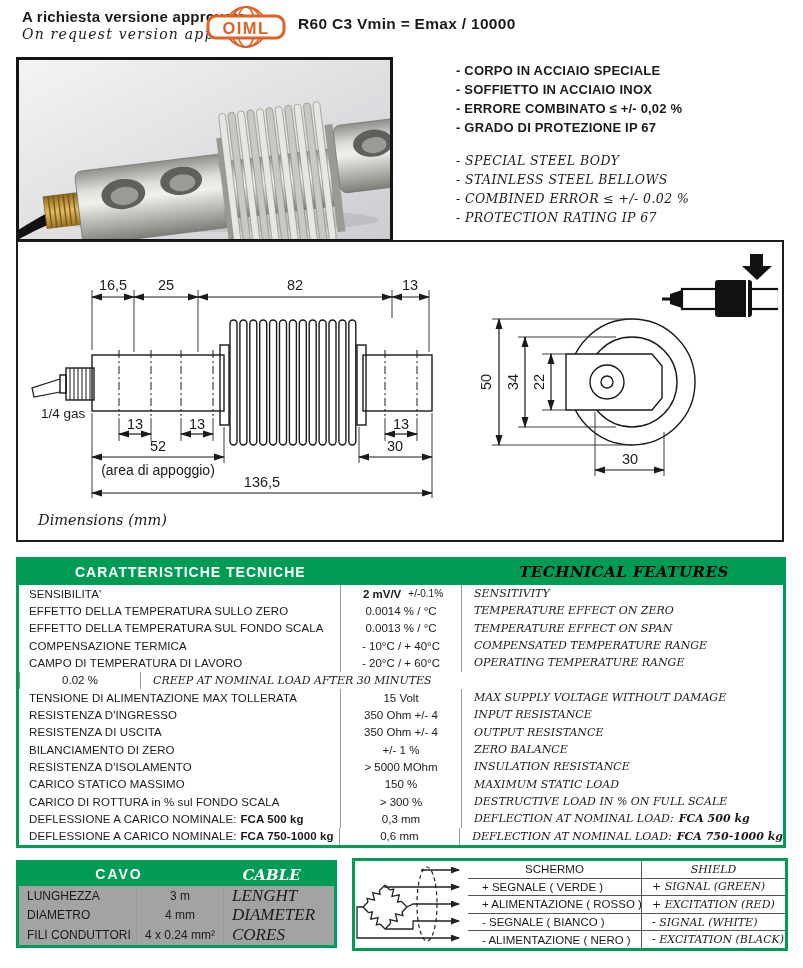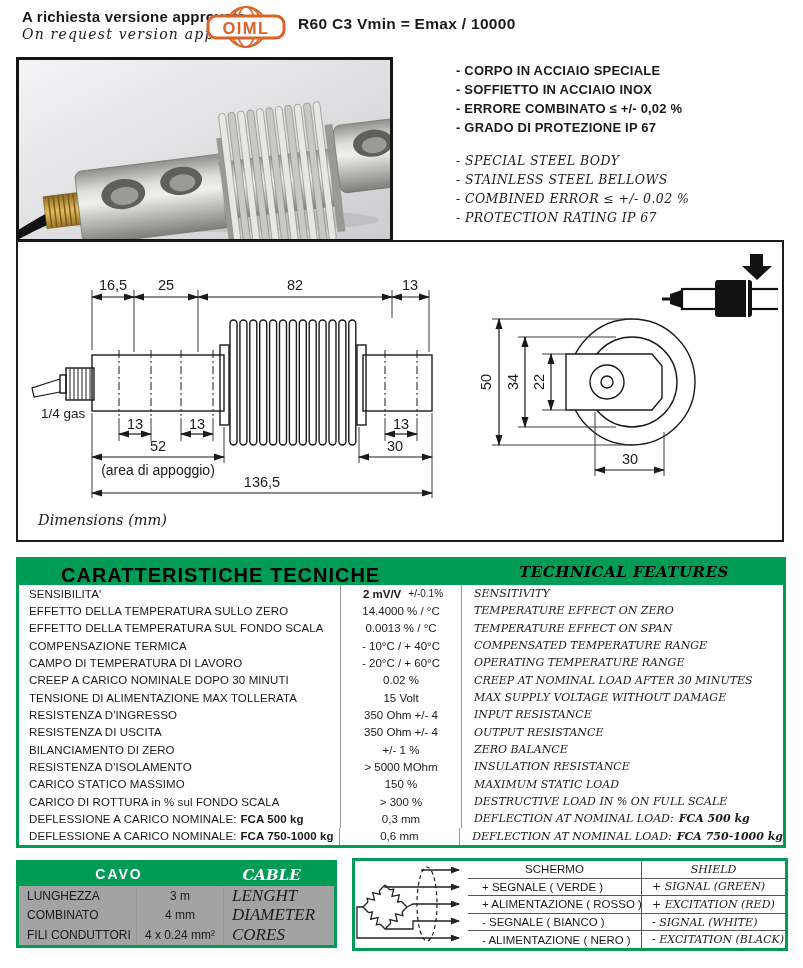--- a/index.html
+++ b/index.html
@@ -18,21 +18,21 @@
   .feat-it{font-size:13px;font-weight:bold;line-height:19px;letter-spacing:.2px;}
   .feat-gap{height:14px;}
   .feat-en{font-family:"DejaVu Serif",serif;font-style:italic;font-size:12.5px;line-height:19px;letter-spacing:.4px;}
   
   .drawing{position:absolute;left:16px;top:240px;width:764px;height:298px;border:2px solid #1c1c1c;}
   .drawing svg{display:block;}
   
   .tech{position:absolute;left:16px;top:557px;width:770px;height:291px;border:3px solid var(--green);
         box-sizing:border-box;background:#fff;}
   .tech-head{height:25px;background:var(--green);position:relative;}
-  .tech-title-it{position:absolute;left:42px;top:4px;color:#000000;font-size:20px;font-weight:bold;letter-spacing:1px;}
+  .tech-title-it{position:absolute;left:56px;top:4px;color:#ffffff;font-size:14px;font-weight:bold;letter-spacing:1px;}
   .tech-title-en{position:absolute;left:455px;width:300px;top:3px;color:#000000;text-align:center;
         font-family:"DejaVu Serif",serif;font-style:italic;font-weight:bold;font-size:15px;letter-spacing:.5px;}
   .tech-body{display:flex;flex-direction:column;}
   .trow{height:17.33px;display:flex;align-items:center;}
   .tc{box-sizing:border-box;height:100%;display:flex;align-items:center;white-space:nowrap;}
   .c-it{width:321px;padding-left:10px;font-size:11.5px;letter-spacing:.1px;}
   .c-val{width:122px;justify-content:center;border-left:1px solid #999;border-right:1px solid #999;
          font-size:11.5px;}
   .c-en{flex:1;padding-left:12px;font-family:"DejaVu Serif",serif;font-style:italic;font-size:11px;}
   .c-it b,.c-val b{margin:0 3px 0 4px;}
@@ -309,40 +309,39 @@
         <div class="trow">
           <div class="tc c-it">SENSIBILITA'</div>
           <div class="tc c-val">
             <b>2 mV/V</b>
             <span class="vnote">+/-0.1%</span>
           </div>
           <div class="tc c-en">SENSITIVITY</div>
         </div>
         <div class="trow">
           <div class="tc c-it">EFFETTO DELLA TEMPERATURA SULLO ZERO</div>
-          <div class="tc c-val">14.4000 % / °C</div>
+          <div class="tc c-val">0.0014 % / °C</div>
           <div class="tc c-en">TEMPERATURE EFFECT ON ZERO</div>
         </div>
         <div class="trow">
           <div class="tc c-it">EFFETTO DELLA TEMPERATURA SUL FONDO SCALA</div>
           <div class="tc c-val">0.0013 % / °C</div>
           <div class="tc c-en">TEMPERATURE EFFECT ON SPAN</div>
         </div>
         <div class="trow">
           <div class="tc c-it">COMPENSAZIONE TERMICA</div>
           <div class="tc c-val">- 10°C / + 40°C</div>
           <div class="tc c-en">COMPENSATED TEMPERATURE RANGE</div>
         </div>
         <div class="trow">
           <div class="tc c-it">CAMPO DI TEMPERATURA DI LAVORO</div>
           <div class="tc c-val">- 20°C / + 60°C</div>
           <div class="tc c-en">OPERATING TEMPERATURE RANGE</div>
         </div>
         <div class="trow">
-          <div class="tc c-it">CREEP A CARICO NOMINALE DOPO 30 MINUTI</div>
           <div class="tc c-val">0.02 %</div>
           <div class="tc c-en">CREEP AT NOMINAL LOAD AFTER 30 MINUTES</div>
         </div>
         <div class="trow">
           <div class="tc c-it">TENSIONE DI ALIMENTAZIONE MAX TOLLERATA</div>
           <div class="tc c-val">15 Volt</div>
           <div class="tc c-en">MAX SUPPLY VOLTAGE WITHOUT DAMAGE</div>
         </div>
         <div class="trow">
           <div class="tc c-it">RESISTENZA D'INGRESSO</div>
@@ -392,21 +391,21 @@
       <span class="cable-title-it">CAVO</span>
       <span class="cable-title-en">CABLE</span>
     </div>
     <div>
         <div class="crow">
           <div class="cc cc-it">LUNGHEZZA</div>
           <div class="cc cc-val">3 m</div>
           <div class="cc cc-en">LENGHT</div>
         </div>
         <div class="crow">
-          <div class="cc cc-it">COMBINATO</div>
+          <div class="cc cc-it">DIAMETRO</div>
           <div class="cc cc-val">4 mm</div>
           <div class="cc cc-en">DIAMETER</div>
         </div>
         <div class="crow">
           <div class="cc cc-it">FILI CONDUTTORI</div>
           <div class="cc cc-val">4 x 0.24 mm²</div>
           <div class="cc cc-en">CORES</div>
         </div>
       </div>
   </div>

